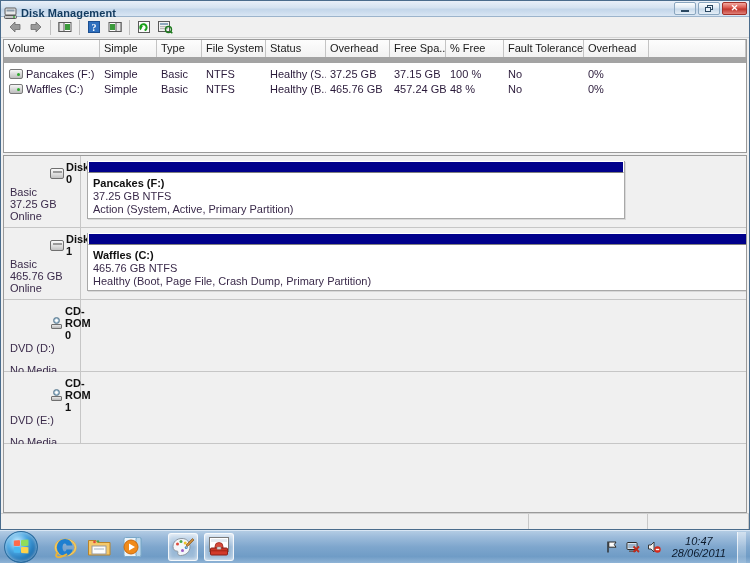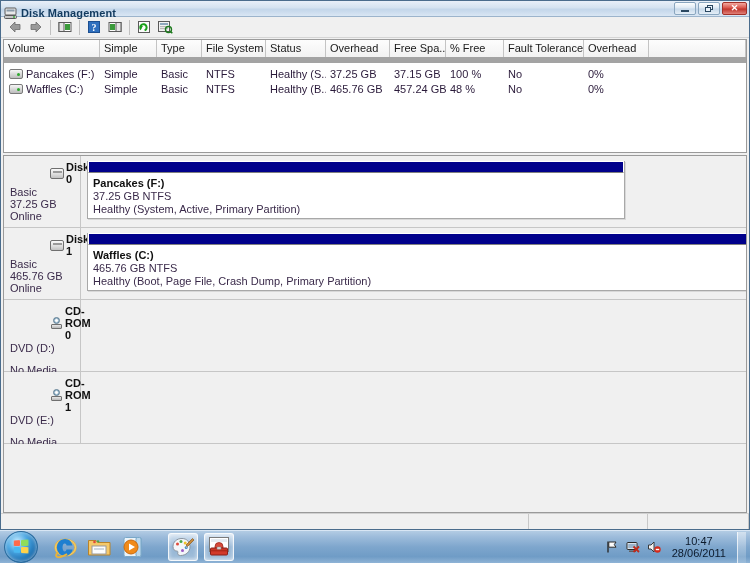--- a/index.html
+++ b/index.html
@@ -330,20 +330,21 @@
   }
   .tray-icons { display:flex; align-items:center; gap:7px; }
   .tray-ico { width:14px; height:14px; position:relative; cursor:pointer;}
   .clock {
     text-align: center;
     font-size: 11px;
     color: #0c1a2c;
     line-height: 12px;
     padding: 0 4px;
     cursor: pointer;
+    font-style: italic;
   }
   .showdesk {
     width: 8px; height: 31px;
     background: linear-gradient(180deg,rgba(255,255,255,.45),rgba(255,255,255,.12));
     border-left: 1px solid rgba(255,255,255,.7);
     cursor: pointer;
   }
 
   
   .ic-drive {
@@ -507,21 +508,21 @@
             <div class="diskline">Basic</div>
             <div class="diskline">37.25 GB</div>
             <div class="diskline">Online</div>
           </div>
           <div class="partarea">
             <div class="partition" style="width:538px;height:58px">
               <div class="partbar" style="background: rgb(0, 0, 139);"></div>
               <div class="partbody">
                 <div class="pline name">Pancakes  (F:)</div>
                 <div class="pline">37.25 GB NTFS</div>
-                <div class="pline">Healthy (System, Active, Primary Partition)</div>
+                <div class="pline">Action (System, Active, Primary Partition)</div>
               </div>
             </div>
           </div>
         </div>
 
         <div class="diskrow" style="height:72px">
           <div class="diskinfo">
             <div class="diskname">
               <span class="ic-disk disk-icon"></span>
               <span>Disk 1</span>

